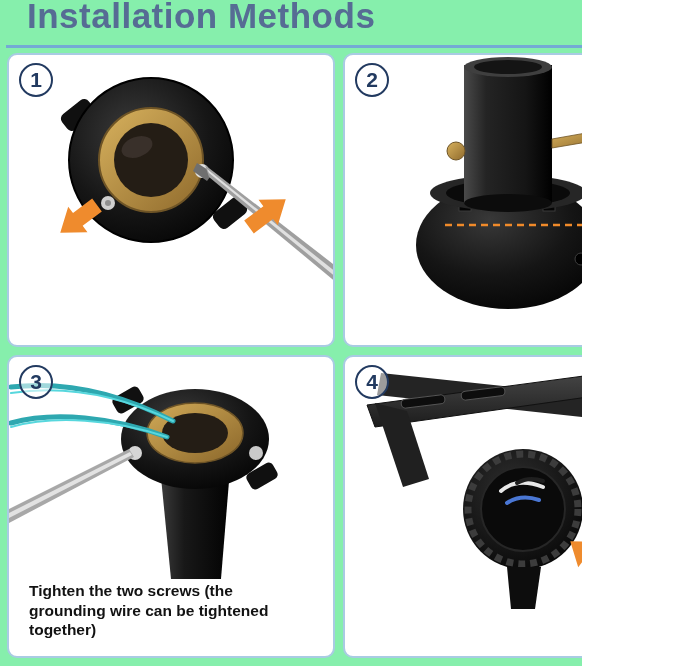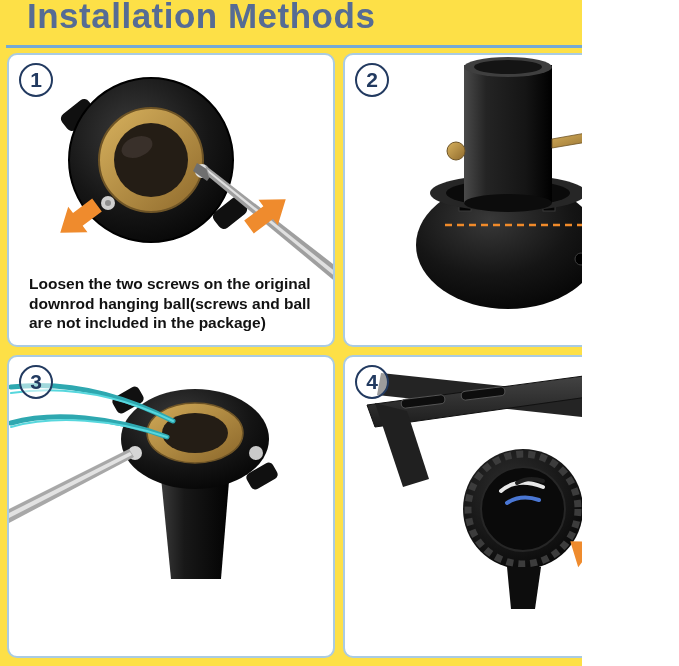--- a/index.html
+++ b/index.html
@@ -1,18 +1,18 @@
 <!DOCTYPE html>
 <html><head>
 <meta charset="utf-8">
 <style>
   * { margin:0; padding:0; box-sizing:border-box; }
   html,body { background:#ffffff; }
   body { font-family:"Liberation Sans", sans-serif; }
-  #page { position:relative; width:582px; height:666px; background:#fde047; overflow:hidden; }
+  #page { position:relative; width:582px; height:666px; background:#86efac; overflow:hidden; }
 
   .title { position:absolute; left:27px; top:-4px; font-size:35px; font-weight:bold;
            color:#566c94; letter-spacing:0.5px; }
   .divider { position:absolute; left:6px; top:45px; width:667px; height:3px; background:#74aad4; }
 
   .panel { position:absolute; border:2px solid #a9cbe3; border-radius:10px; background:#ffffff; overflow:hidden; }
   .p1 { left:7px;   top:53px;  width:328px; height:294px; }
   .p2 { left:343px; top:53px;  width:329px; height:294px; }
   .p3 { left:7px;   top:355px; width:328px; height:303px; }
   .p4 { left:343px; top:355px; width:329px; height:303px; }
@@ -73,21 +73,20 @@
         <polygon points="196,110 328,212 328,228 200,122" fill="#9f9f9f"></polygon>
         <polygon points="198,114 328,218 328,223 200,118" fill="#e0e0e0"></polygon>
       </g>
       <g transform="translate(88,150) rotate(143)">
         <polygon points="0,-8 24,-8 24,-16 46,0 24,16 24,8 0,8" fill="#ef8b2d"></polygon>
       </g>
       <g transform="translate(240,172) rotate(-37)">
         <polygon points="0,-8 24,-8 24,-16 46,0 24,16 24,8 0,8" fill="#ef8b2d"></polygon>
       </g>
     </svg>
-    <div class="caption">Loosen the two screws on the original downrod hanging ball(screws and ball are not included in the package)</div>
   </div>
 
   <div class="panel p2">
     <div class="badge">
       <span>2</span>
     </div>
     <svg class="photo" width="329" height="256" viewBox="0 0 329 256">
       <defs>
         <radialGradient id="ballg2" cx="40%" cy="30%" r="80%">
           <stop offset="0%" stop-color="#383838"></stop>
@@ -170,20 +169,21 @@
         <path d="M164,64 C110,36 55,24 2,30" stroke="#2ea8b0" stroke-width="5"></path>
         <path d="M164,64 C110,38 55,28 2,36" stroke="#57d7dd" stroke-width="2"></path>
         <path d="M158,80 C104,60 45,54 2,66" stroke="#2ea8b0" stroke-width="5"></path>
         <path d="M158,80 C104,62 45,58 2,70" stroke="#57d7dd" stroke-width="2"></path>
       </g>
       <g>
         <polygon points="0,152 120,92 125,100 0,166" fill="#a8a8a8"></polygon>
         <polygon points="0,156 121,95 123,98 0,161" fill="#e2e2e2"></polygon>
       </g>
     </svg>
+    <div class="caption">Tighten the two screws (the grounding wire can be tightened together)</div>
   </div>
 
   <div class="panel p4">
     <div class="badge">
       <span>4</span>
     </div>
     <svg class="photo" width="329" height="252" viewBox="0 0 329 252">
       <defs>
         <linearGradient id="bar4" x1="0" y1="0" x2="0" y2="1">
           <stop offset="0%" stop-color="#4a4a4a"></stop>

